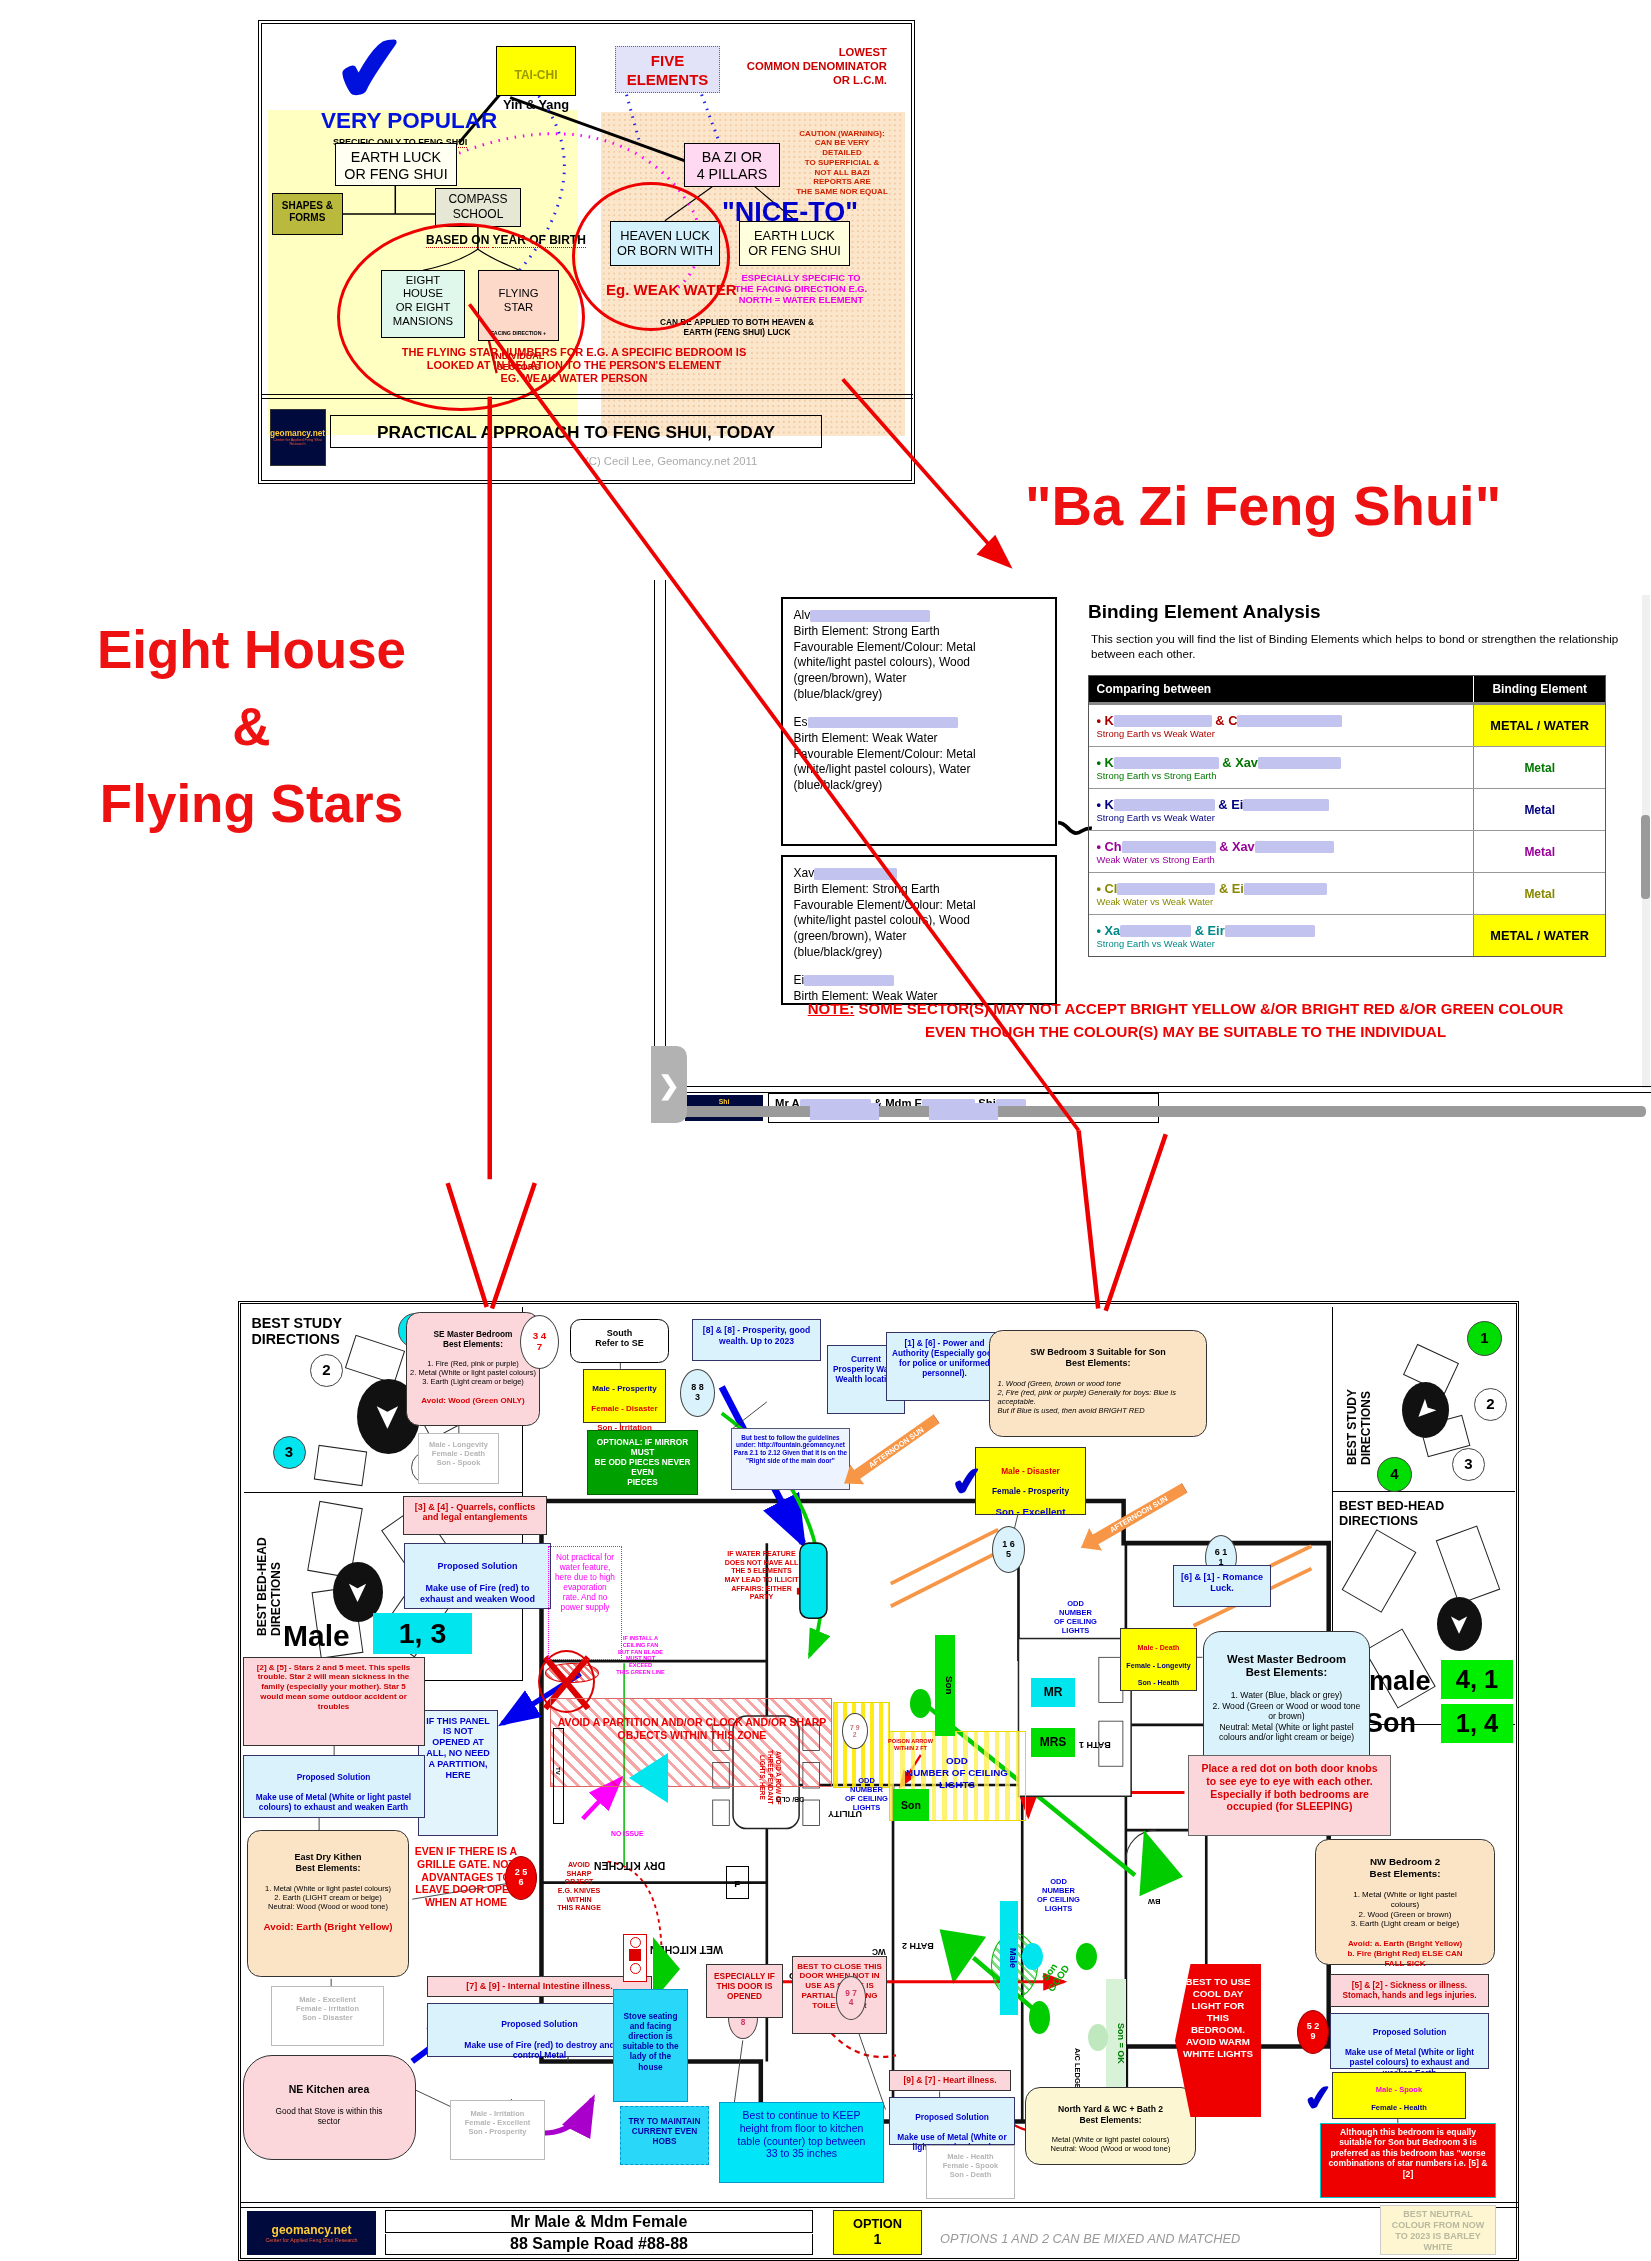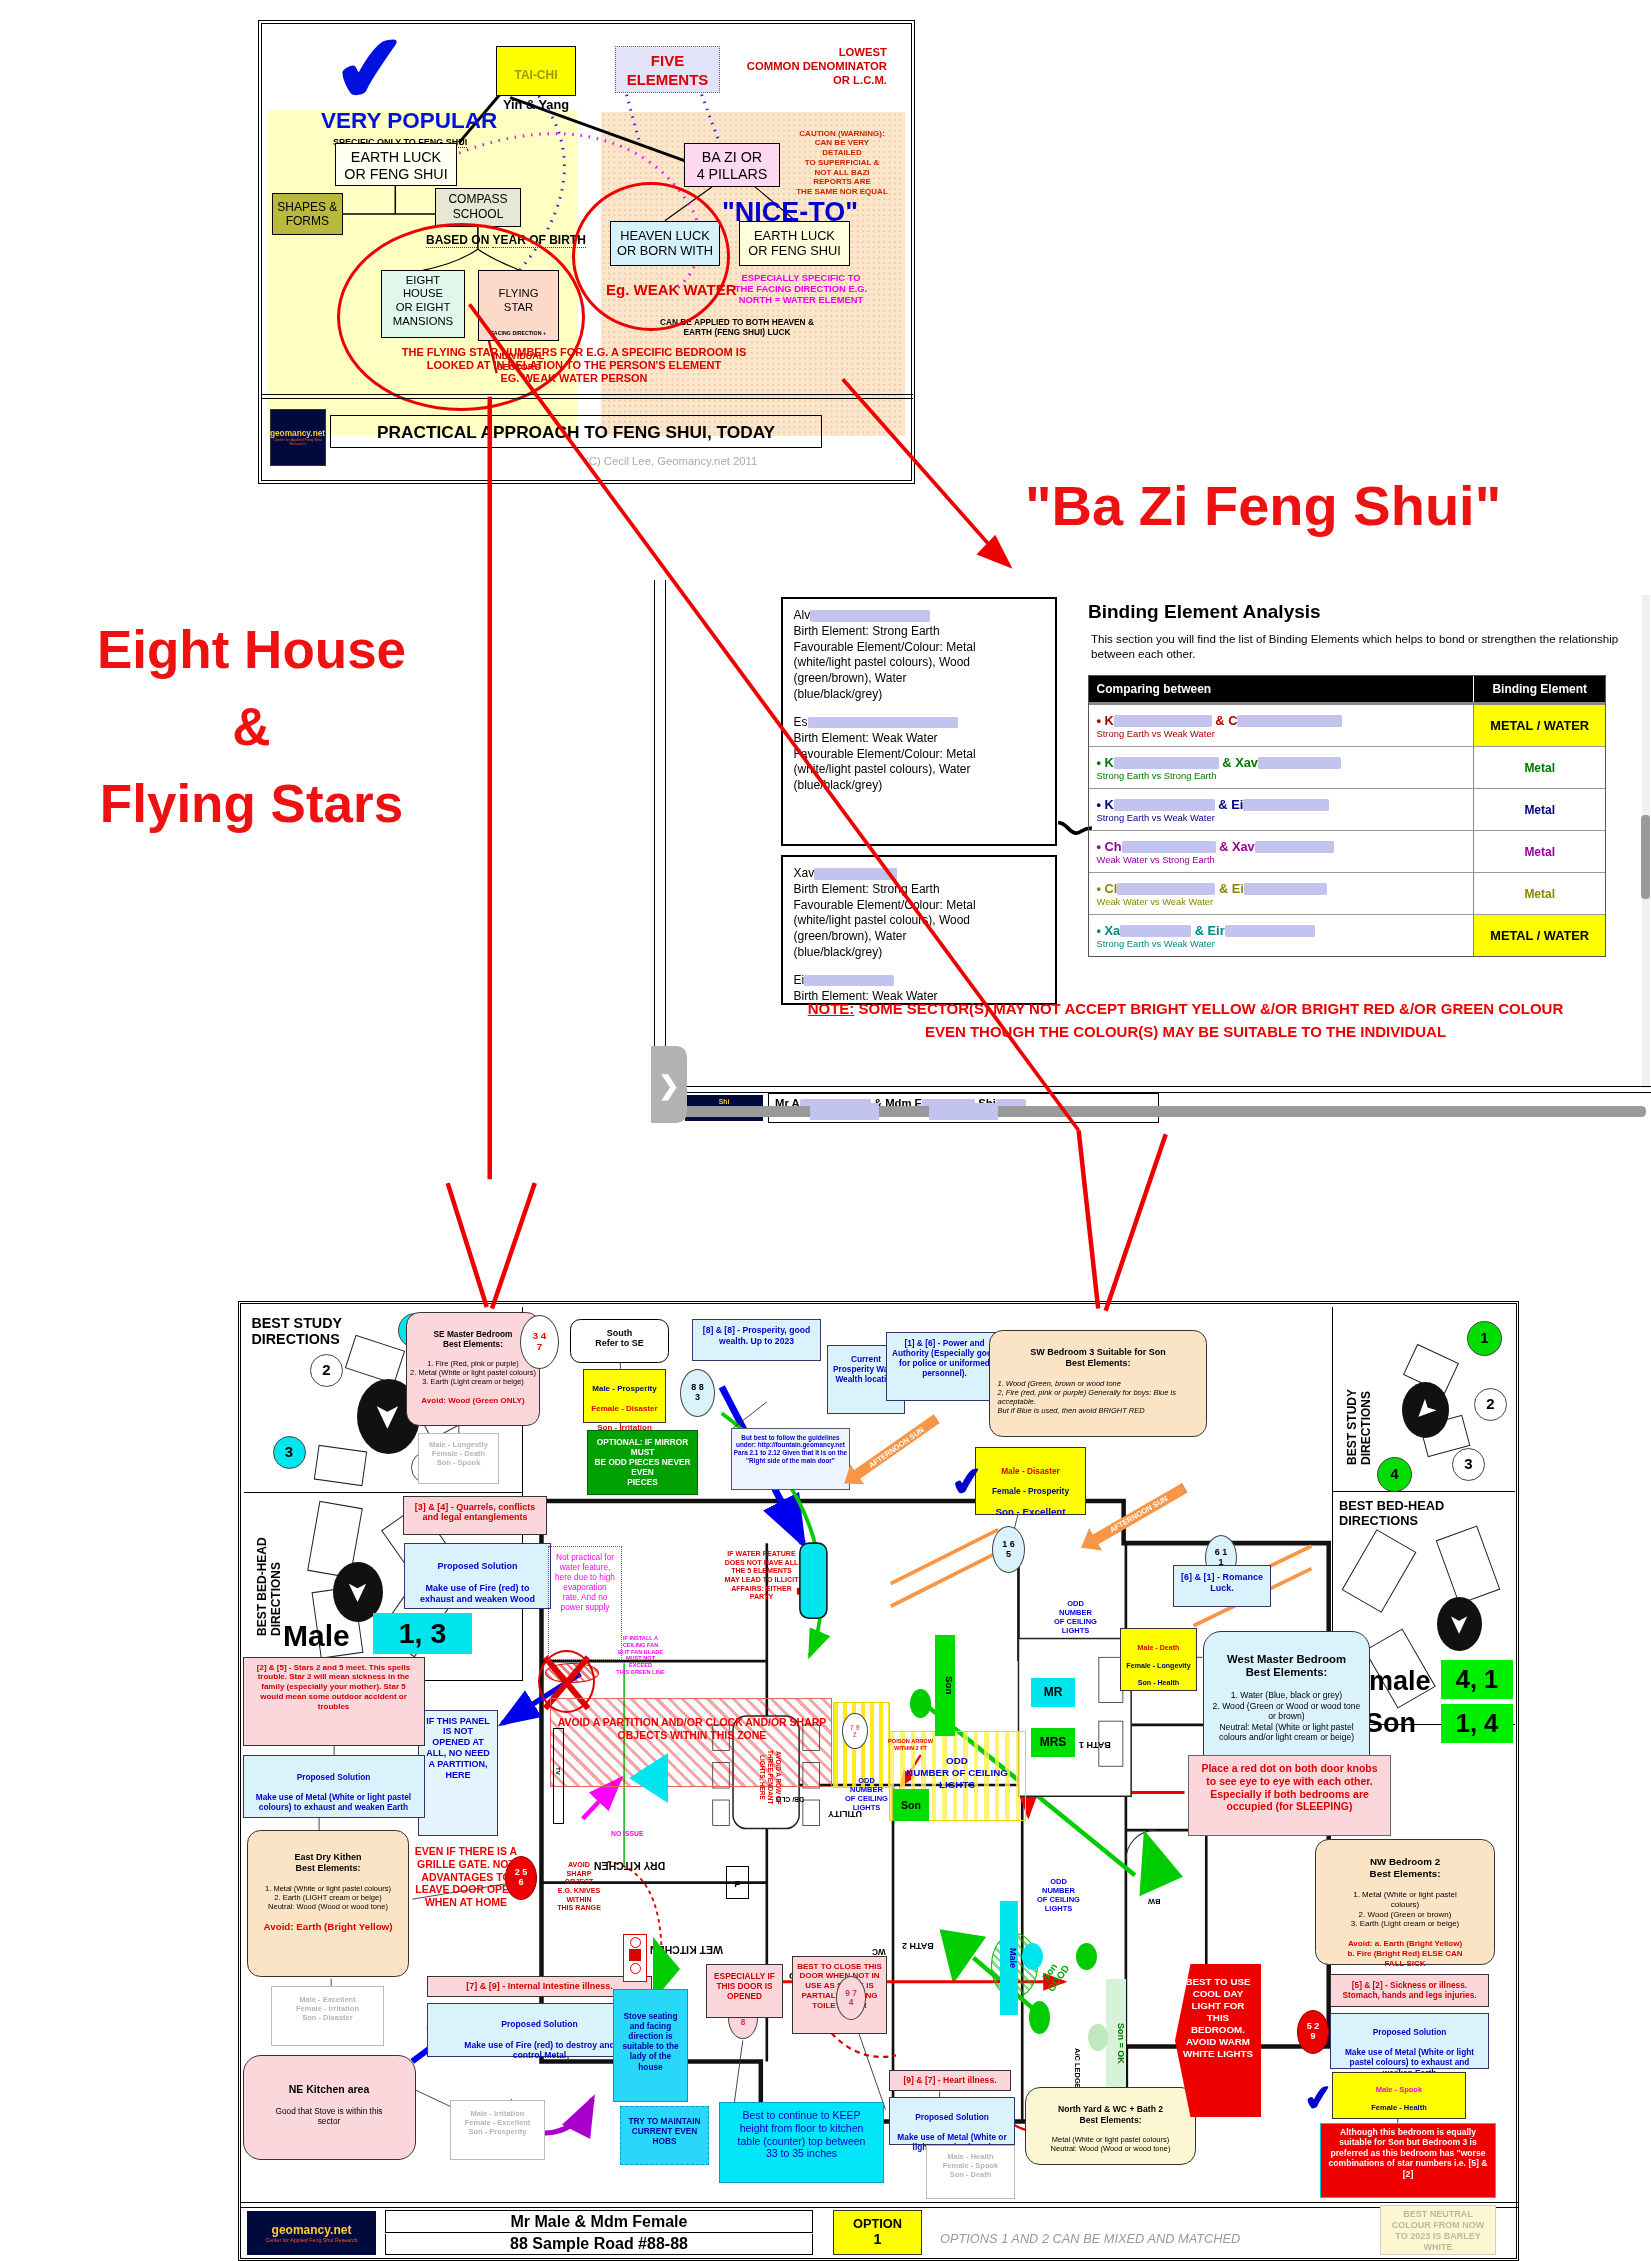--- a/index.html
+++ b/index.html
@@ -62,21 +62,21 @@
 OR FENG SHUI</div>
   <div class="bx" style="left:422px;top:119px;width:96px;height:44px;background:#ffd9f2;border:1.1px solid #000;font-size:14.3px;font-weight:normal;padding-top:5.3px">BA ZI OR
 4 PILLARS</div>
   <div class="bx" style="left:518px;top:105px;width:124px;color:#cc2200;font-size:8px">CAUTION (WARNING):
 CAN BE VERY
 DETAILED
 TO SUPERFICIAL &amp;
 NOT ALL BAZI
 REPORTS ARE
 THE SAME NOR EQUAL</div>
-  <div class="bx" style="left:9.8px;top:169px;width:71px;height:42px;background:#b9b93d;border:1.1px solid #000;font-size:12px;font-weight:normal;padding-top:6px">SHAPES &amp;
+  <div class="bx" style="left:9.8px;top:169px;width:71px;height:42px;background:#b9b93d;border:1.1px solid #000;font-size:10px;font-weight:bold;padding-top:6px">SHAPES &amp;
 FORMS</div>
   <div class="bx" style="left:173px;top:164px;width:86px;height:39px;background:#e7e7d5;border:1.1px solid #000;font-size:12px;font-weight:normal;padding-top:3.8px">COMPASS
 SCHOOL</div>
   <div class="a" style="left:164px;top:209px;font-size:12px;font-weight:bold">
     <span style="border-bottom:1.5px dotted #cc0000">BASED ON</span>
     <span> </span>
     <span style="border-bottom:1.5px dotted #cc0000">YEAR OF BIRTH</span>
   </div>
   <div class="a b" style="left:460px;top:173px;font-size:27px;color:#0000cc">"NICE-TO"</div>
   <div class="bx" style="left:348px;top:197px;width:110px;height:45px;background:#d5f2fc;border:1.1px solid #000;font-size:12.8px;font-weight:normal;padding-top:6px">HEAVEN LUCK
@@ -609,21 +609,21 @@
 SHARP
 OBJECT
 E.G. KNIVES
 WITHIN
 THIS RANGE</div>
   <div class="bx" style="left:167px;top:541px;width:116px;height:113px;color:#ee0000;font-size:10.5px;z-index:2">EVEN IF THERE IS A
 GRILLE GATE. NOT
 ADVANTAGES TO
 LEAVE DOOR OPEN
 WHEN AT HOME</div>
-  <div class="bx" style="left:1.5px;top:751px;width:173px;height:105px;background:#fbd7dc;border:1.1px solid #333;border-radius:18px;padding-top:16.5px;z-index:2">
+  <div class="bx" style="left:1.5px;top:751px;width:173px;height:105px;background:#fbd7dc;border:1.1px solid #333;border-radius:29px;padding-top:16.5px;z-index:2">
     <div style="font-size:10.5px">NE Kitchen area</div>
     <div style="font-weight:normal;font-size:8.3px;white-space:pre-line">Good that Stove is within this
 sector</div>
   </div>
   <div class="bx pinkbox" style="left:186px;top:672px;width:225px;height:21px;font-size:9px;padding-top:3.8px;z-index:2">[7] &amp; [9] - Internal Intestine illness.</div>
   <div class="bx cyanbox" style="left:186px;top:699px;width:225px;height:54px;font-size:8.6px;padding-top:4.5px;z-index:2">
     <div>Proposed Solution</div>
     <div style="white-space:pre-line">Make use of Fire (red) to destroy and
 control Metal</div>
   </div>

